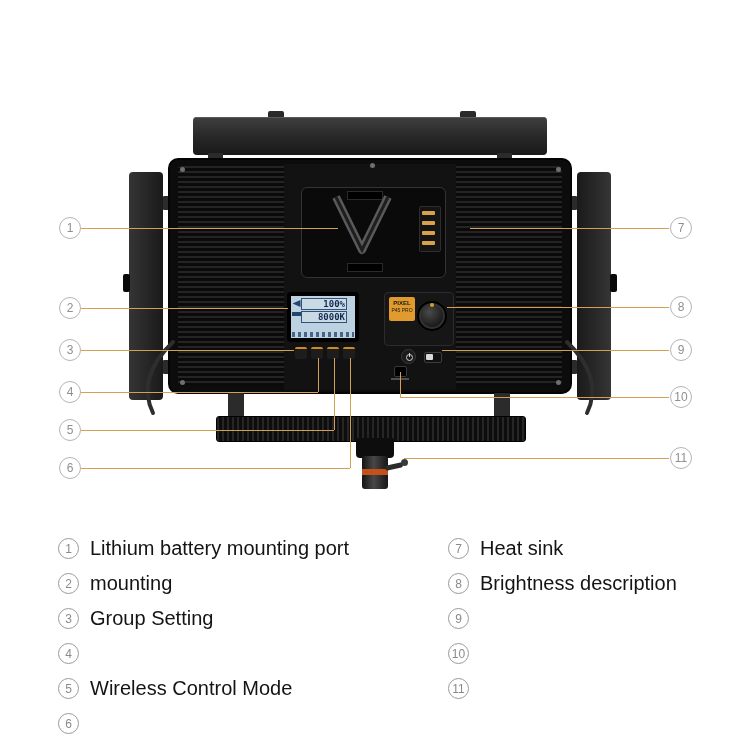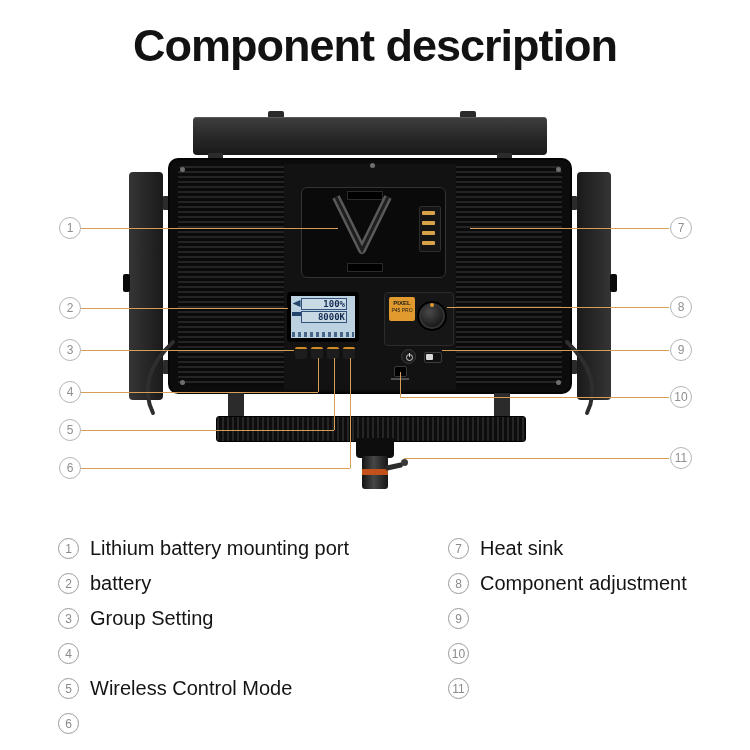--- a/index.html
+++ b/index.html
@@ -108,21 +108,20 @@
   .leg-row{display:flex;align-items:center;gap:11px;height:35px;}
   .leg-num{width:21px;height:21px;border:1px solid #9a9a9a;border-radius:50%;color:#8a8a8a;
            font-size:12px;display:flex;align-items:center;justify-content:center;flex:none;box-sizing:border-box;}
   .leg-label{font-size:20px;color:#141414;white-space:nowrap;}
 </style>
 </head>
 <body>
 
 <div id="canvas">
 
-  <div class="page-title">Component description</div>
 
   <div>
 
     <div class="top-tab" style="left:268px;"></div>
     <div class="top-tab" style="left:460px;"></div>
     <div class="top-flap"></div>
     <div class="hinge" style="left:208px;top:153px;width:15px;height:9px;"></div>
     <div class="hinge" style="left:497px;top:153px;width:15px;height:9px;"></div>
 
     <div class="side-flap flap-l"></div>
@@ -236,21 +235,21 @@
     <span class="co" style="left:670px;top:447px;">11</span>
   </div>
 
   <div class="legend-col legend-left">
     <div class="leg-row">
       <span class="leg-num">1</span>
       <span class="leg-label">Lithium battery mounting port</span>
     </div>
     <div class="leg-row">
       <span class="leg-num">2</span>
-      <span class="leg-label">battery</span>
+      <span class="leg-label">mounting</span>
     </div>
     <div class="leg-row">
       <span class="leg-num">3</span>
       <span class="leg-label">Group Setting</span>
     </div>
     <div class="leg-row">
       <span class="leg-num">4</span>
     </div>
     <div class="leg-row">
       <span class="leg-num">5</span>
@@ -261,21 +260,21 @@
     </div>
   </div>
 
   <div class="legend-col legend-right">
     <div class="leg-row">
       <span class="leg-num">7</span>
       <span class="leg-label">Heat sink</span>
     </div>
     <div class="leg-row">
       <span class="leg-num">8</span>
-      <span class="leg-label">Component adjustment</span>
+      <span class="leg-label">Brightness description</span>
     </div>
     <div class="leg-row">
       <span class="leg-num">9</span>
     </div>
     <div class="leg-row">
       <span class="leg-num">10</span>
     </div>
     <div class="leg-row">
       <span class="leg-num">11</span>
     </div>

